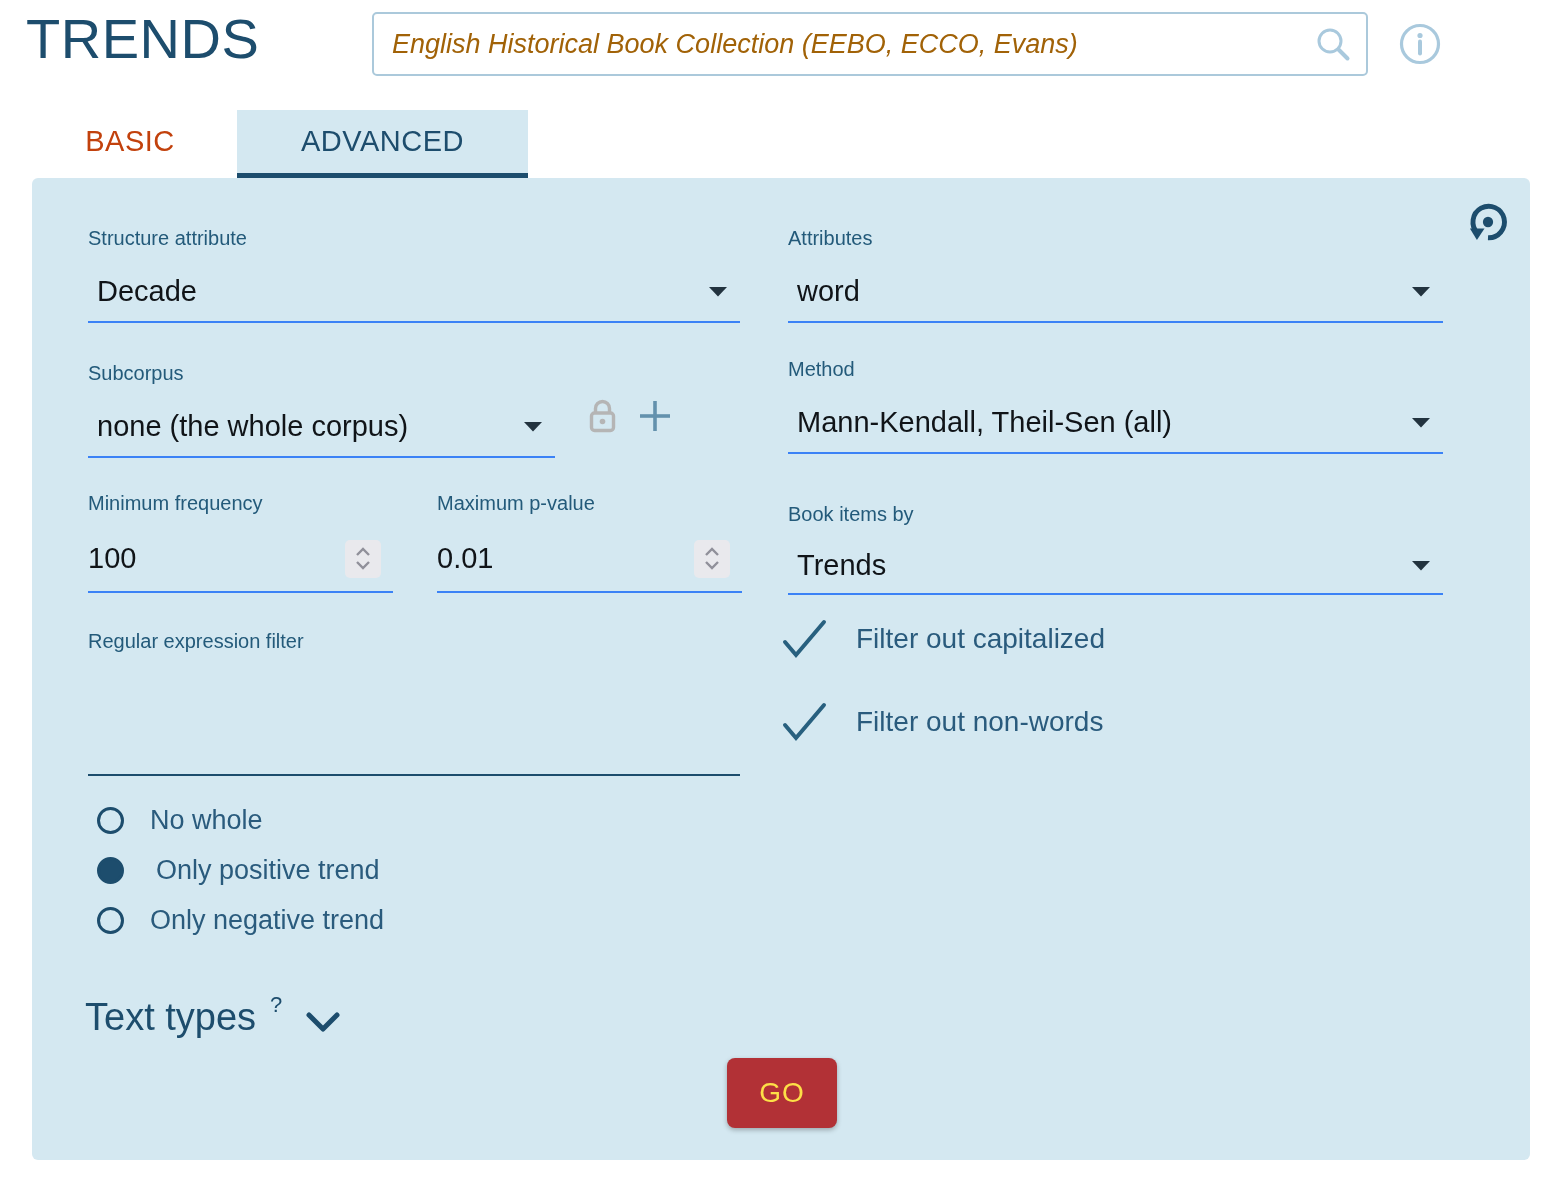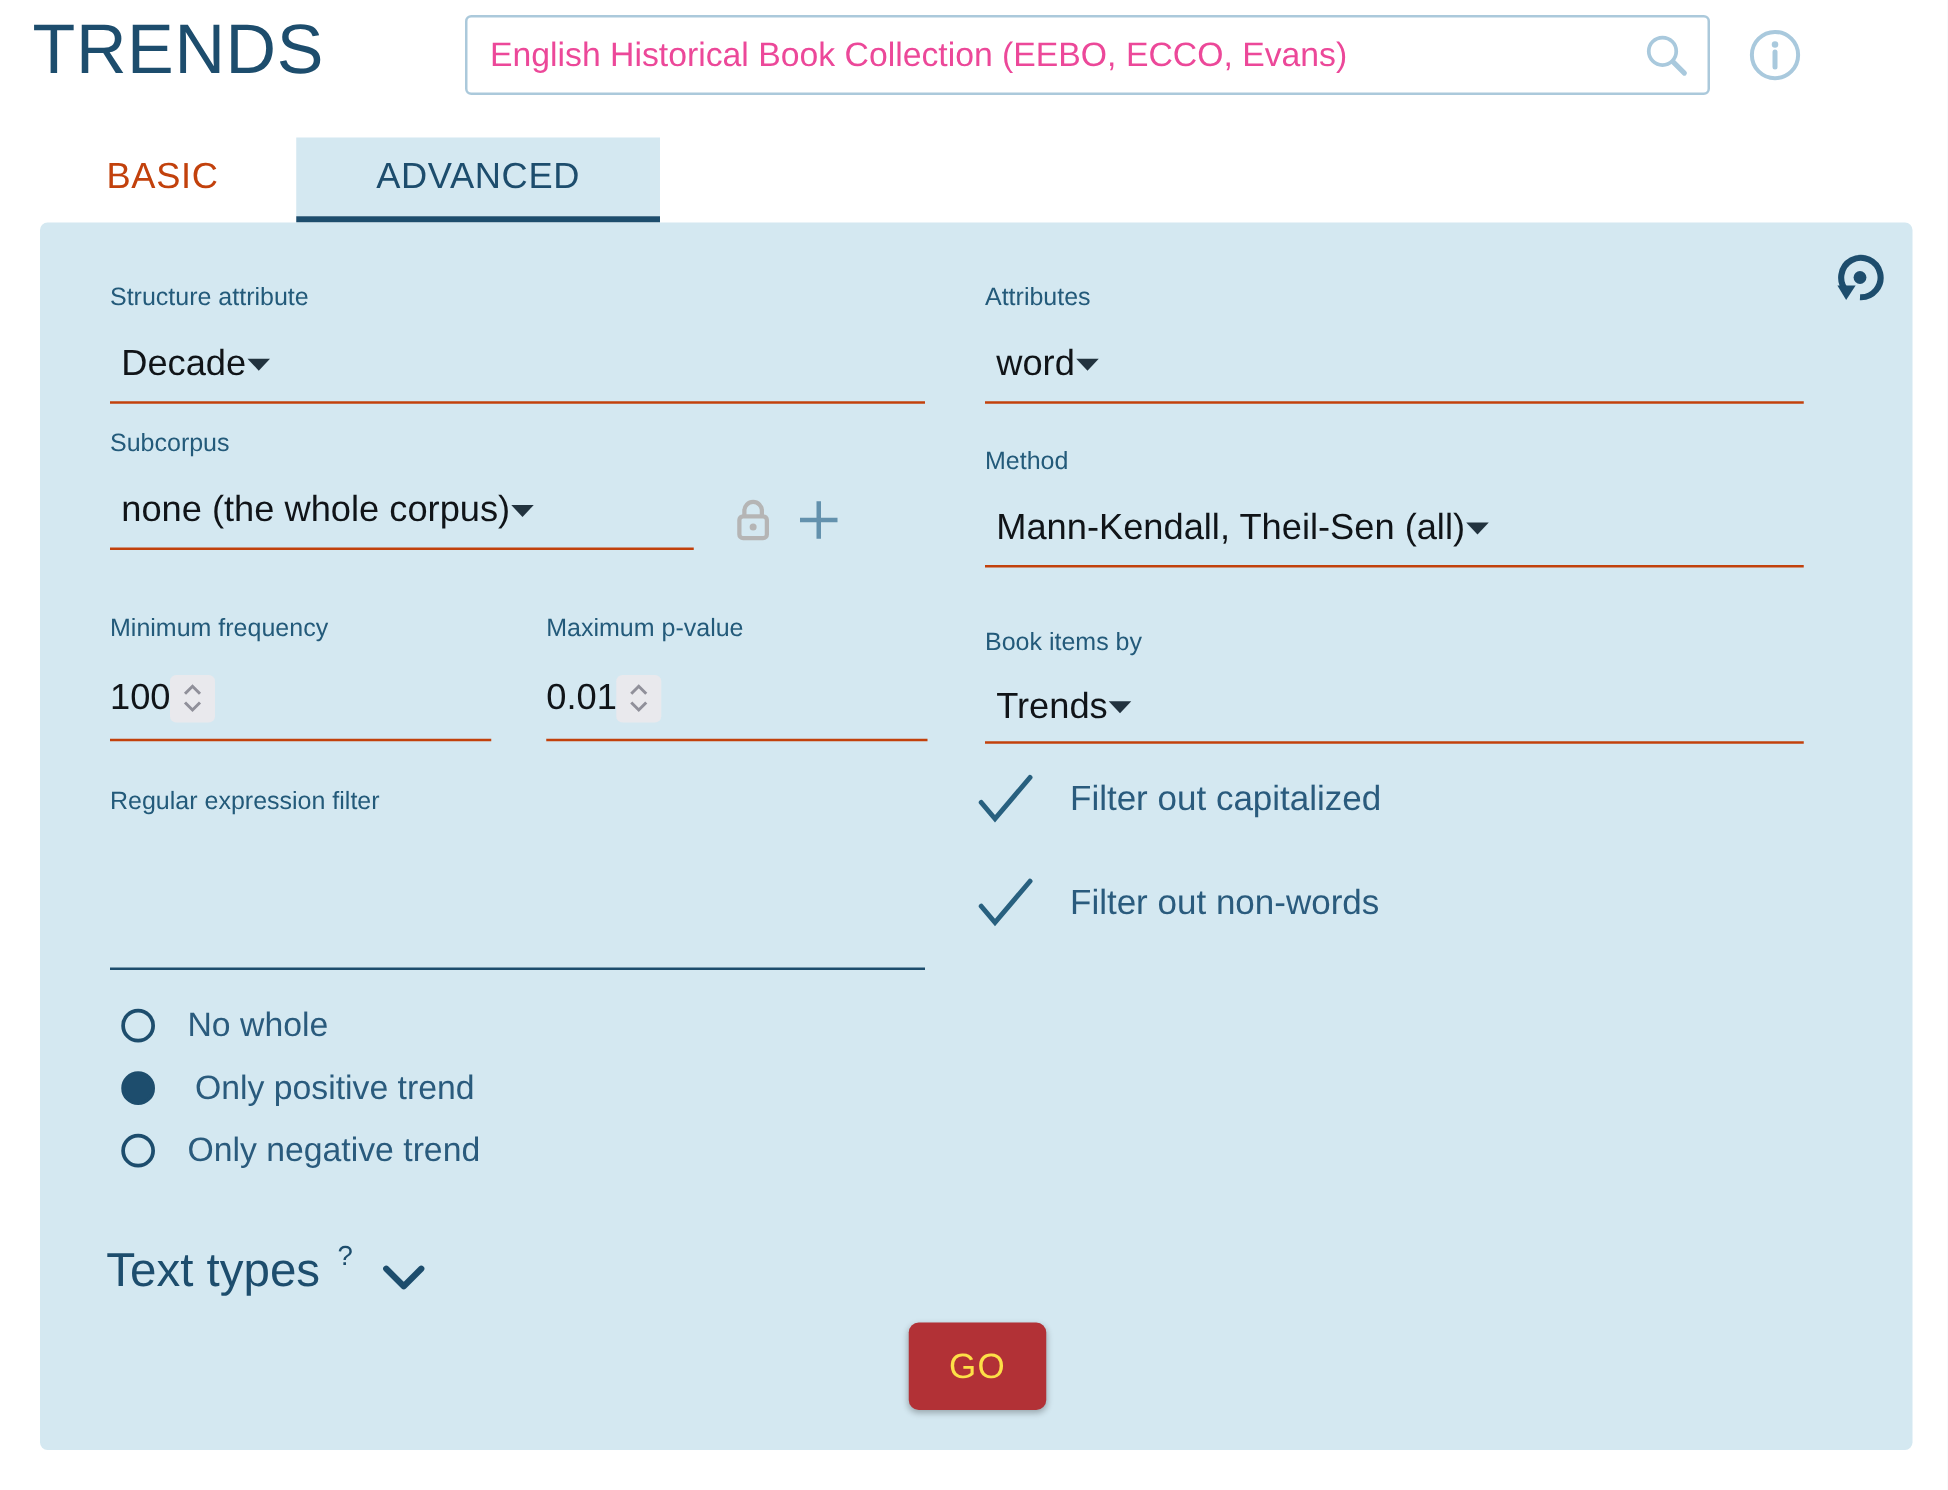--- a/index.html
+++ b/index.html
@@ -7,41 +7,41 @@
   body { font-family:"Liberation Sans","DejaVu Sans",sans-serif; }
   .page { position:relative; width:1558px; height:1192px; background:#ffffff; overflow:hidden; }
 
   
   .title { position:absolute; left:26px; top:6px; font-size:56px; font-weight:500;
            color:#1d4d6d; letter-spacing:0.5px; }
   .search-box { position:absolute; left:372px; top:12px; width:996px; height:64px;
                 background:#fff; border:2px solid #abc9db; border-radius:5px;
                 display:flex; align-items:center; }
   .search-input { flex:1; height:100%; border:none; outline:none; background:transparent;
-                  font-family:inherit; font-size:27px; color:#ec4899; padding:0 10px 0 18px; }
+                  font-family:inherit; font-size:27px; color:#a16207; padding:0 10px 0 18px;font-style:italic; }
   .search-icon { flex:0 0 auto; margin-right:14px; cursor:pointer; }
   .info-icon { position:absolute; left:1398px; top:22px; cursor:pointer; }
 
   
   .tab { position:absolute; top:110px; height:63px; display:flex; align-items:center;
          justify-content:center; font-size:29px; font-weight:500; letter-spacing:0.5px; cursor:pointer; }
   .tab-basic { left:60px; width:140px; background:#fff; color:#c2410c; }
   .tab-advanced { left:237px; width:291px; background:#d4e8f1; color:#1d4d6d; }
   .tab-underline { position:absolute; left:237px; top:173px; width:291px; height:5px;
                    background:#1d4d6d; }
 
   
   .panel { position:absolute; left:32px; top:178px; width:1498px; height:982px;
            background:#d4e8f1; border-radius:6px; }
 
   
   .field { position:absolute; }
   .field-label { font-size:20px; line-height:22px; color:#235a7a; }
-  .control { margin-top:12px; height:62px; border-bottom:2px solid #c2410c;
-             display:flex; align-items:center; 
+  .control { margin-top:12px; height:62px; border-bottom:2px solid #3b82f6;
+             display:flex; align-items:center; justify-content:space-between;
              font-size:29px; color:#101418; padding:0 12px 0 9px; cursor:pointer; }
   .control.tall { height:67px; }
   .control.short { height:58px; }
   .control .value { white-space:nowrap; }
   .numfield .control { padding-left:0; cursor:text; }
   .caret { flex:0 0 auto; }
 
   .spinner { width:36px; height:38px; background:#e9e9ed; border-radius:5px;
              display:flex; flex-direction:column; align-items:center; justify-content:center;
              gap:3px; cursor:pointer; }
@@ -127,21 +127,21 @@
   <div class="field" style="left:788px; top:227px; width:655px;">
     <div class="field-label">Attributes</div>
     <div class="control">
       <span class="value">word</span>
       <svg class="caret" width="20" height="11" viewBox="0 0 20 11">
         <polygon points="1,1 19,1 10,10.5" fill="#22333f"></polygon>
       </svg>
     </div>
   </div>
 
-  <div class="field" style="left:88px; top:344px; width:467px;">
+  <div class="field" style="left:88px; top:362px; width:467px;">
     <div class="field-label">Subcorpus</div>
     <div class="control">
       <span class="value">none (the whole corpus)</span>
       <svg class="caret" width="20" height="11" viewBox="0 0 20 11">
         <polygon points="1,1 19,1 10,10.5" fill="#22333f"></polygon>
       </svg>
     </div>
   </div>
 
   <div class="side-icons">

